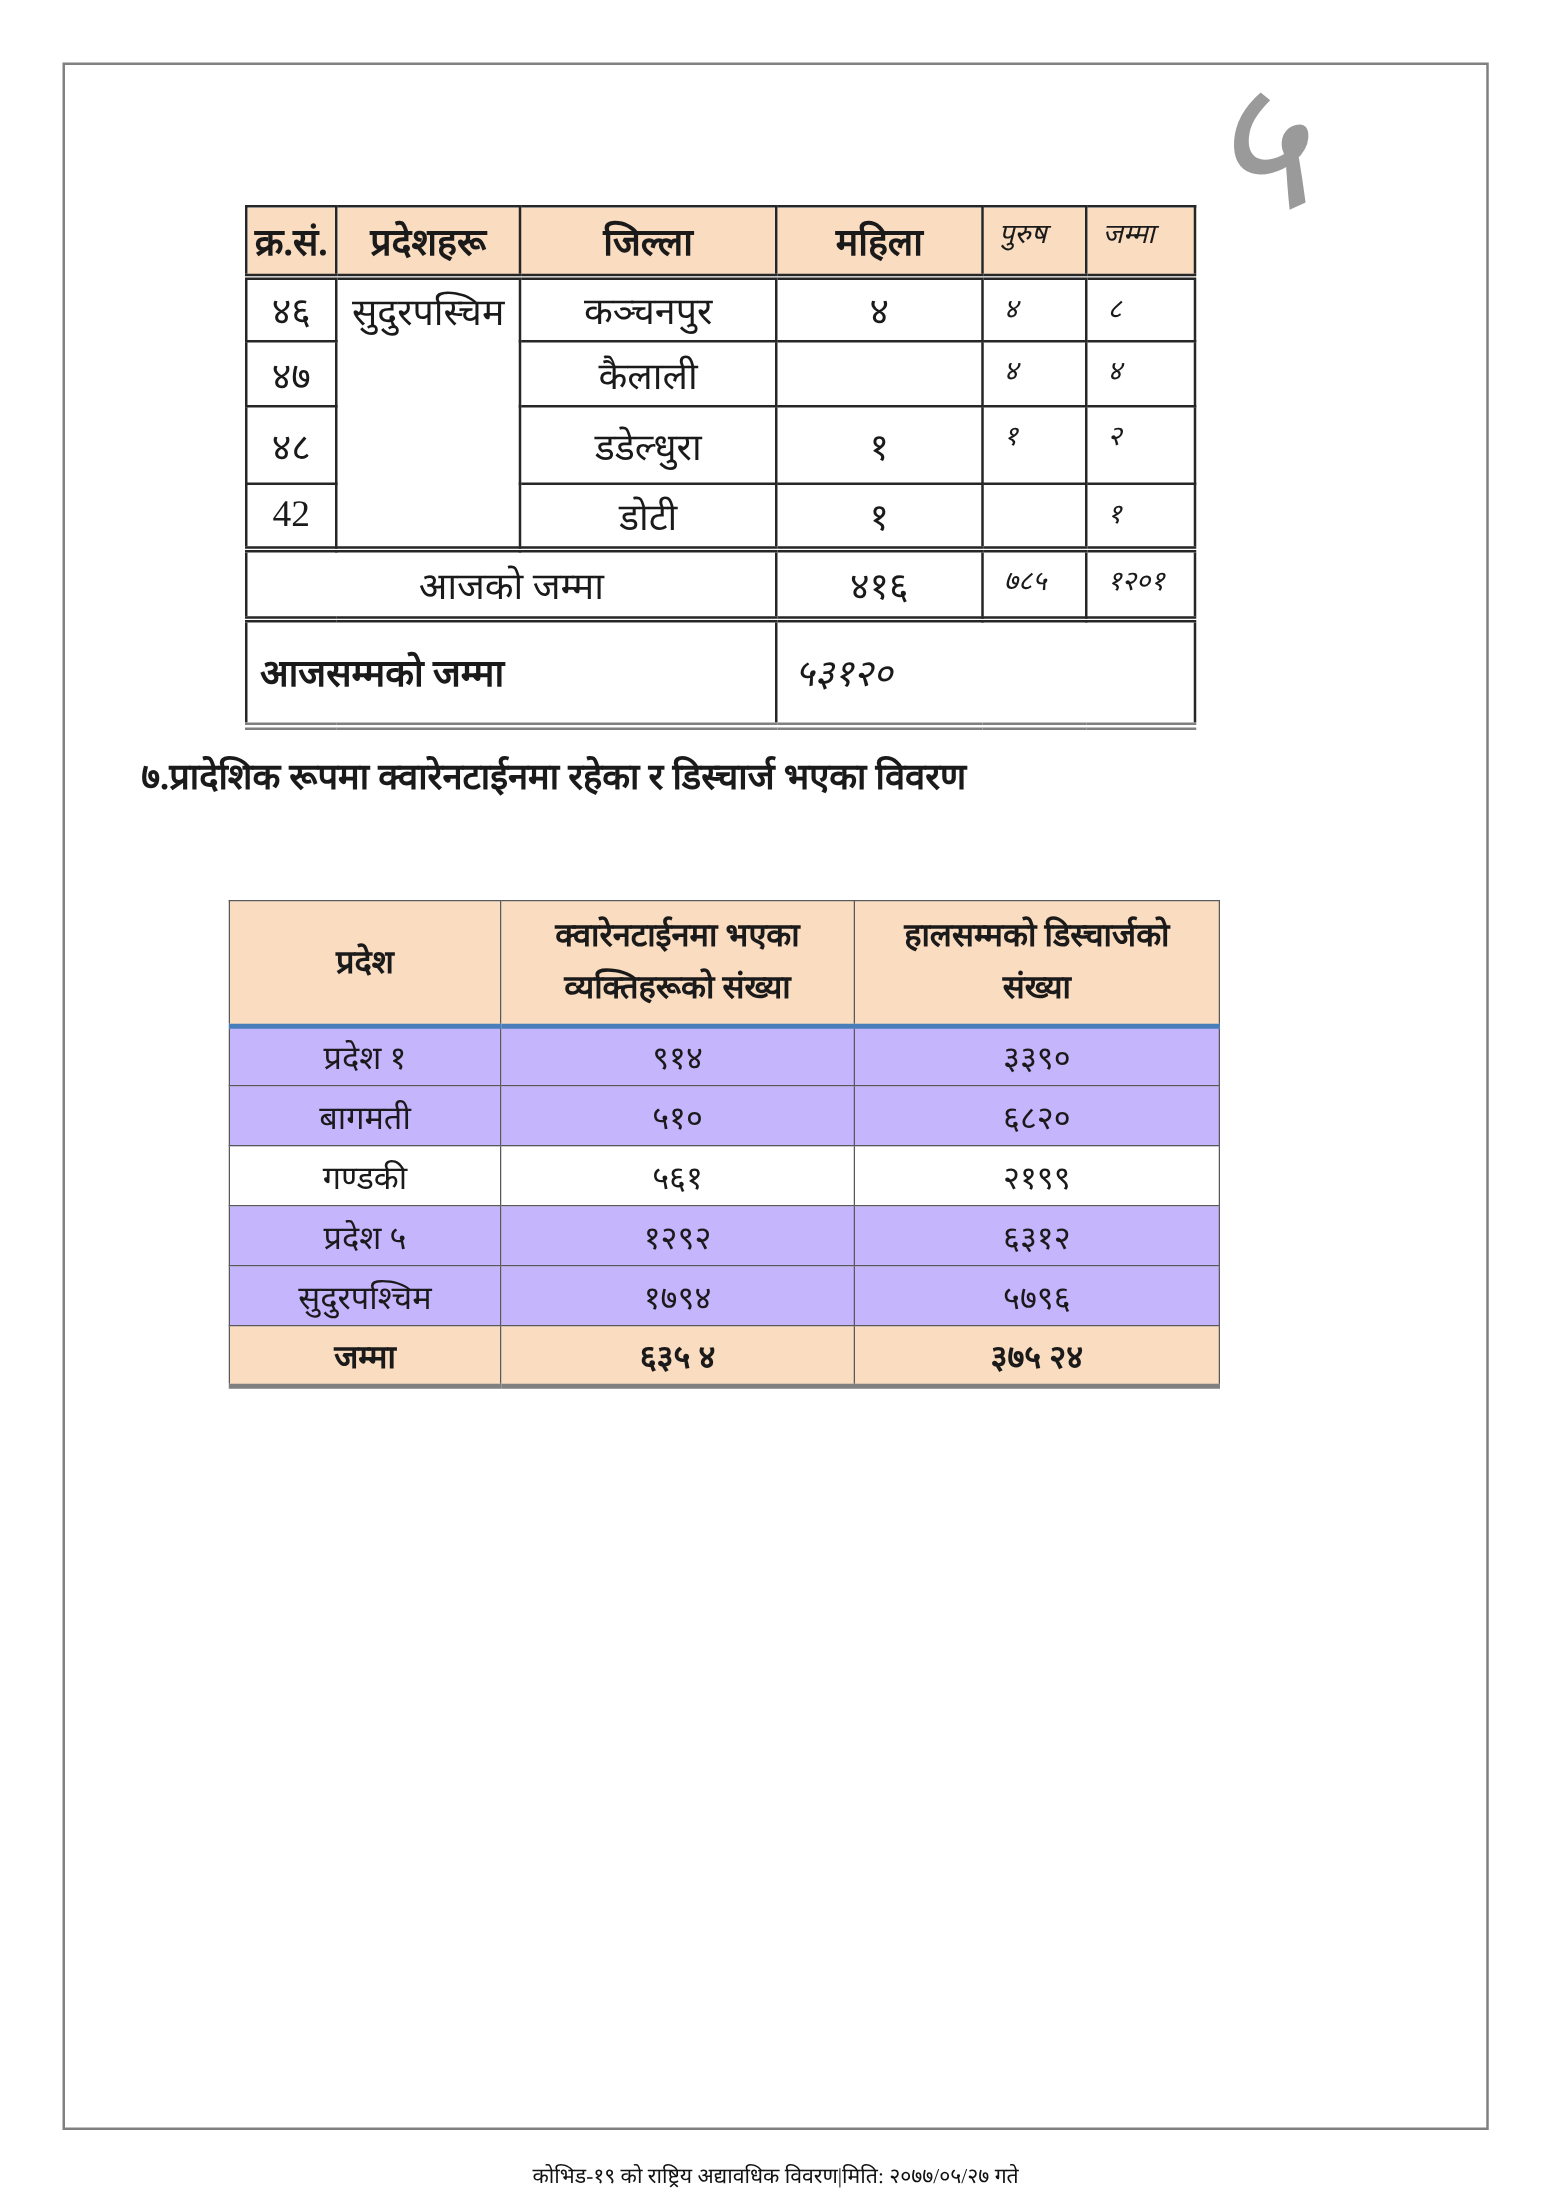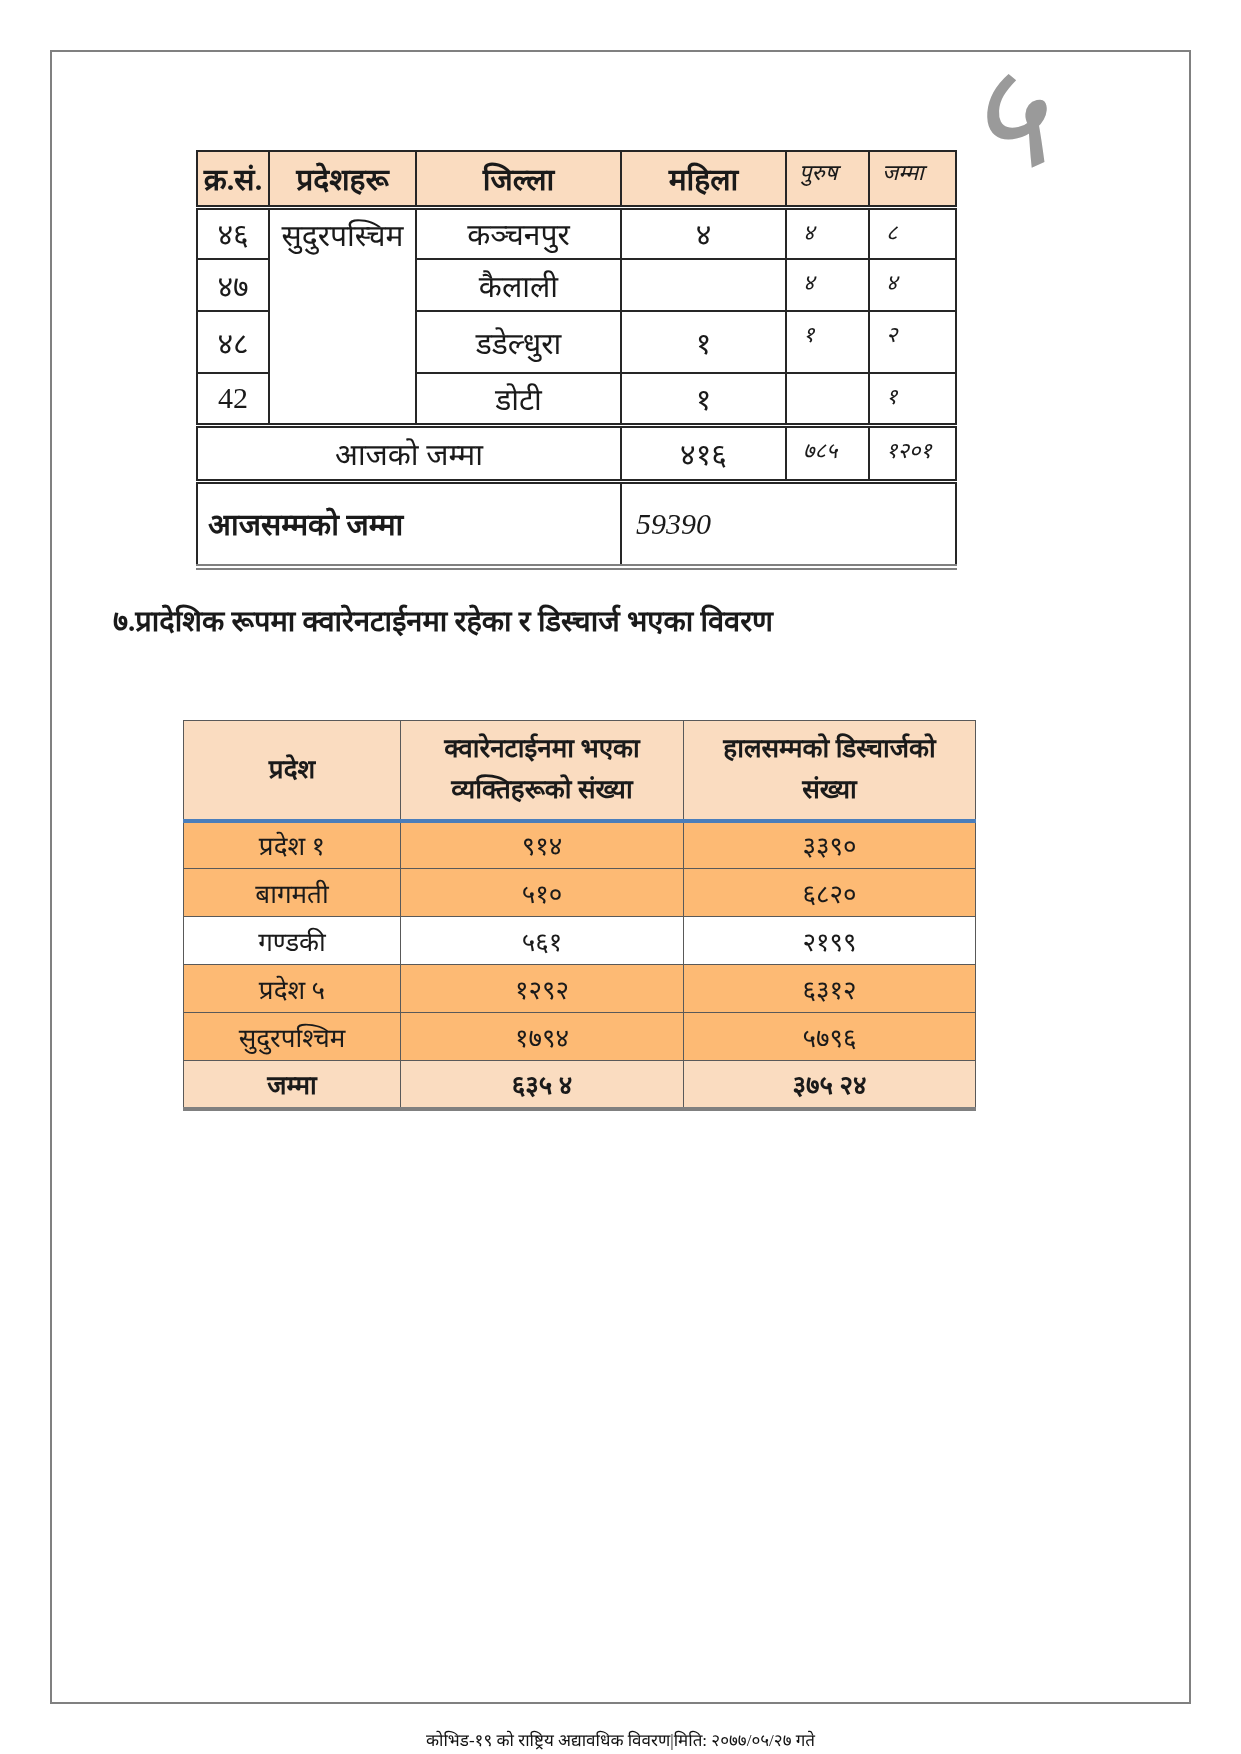--- a/index.html
+++ b/index.html
@@ -18,21 +18,21 @@
   }
   .pagenum {
     position:absolute; left:965px; top:45px;
     font-size:152px; line-height:1;
     color:#9a9a9a;
     transform:rotate(-14deg) skewX(-4deg);
     font-style:italic;
   }
   
   table { border-collapse:collapse; table-layout:fixed; }
-  .t1 { position:absolute; left:196px; top:150px; font-size:30px;padding-left:40px; }
+  .t1 { position:absolute; left:196px; top:164px; font-size:30px;padding-left:40px; }
   .t1 th, .t1 td { border:2px solid #262626; overflow:hidden; }
   .t1 thead th {
     background:#fadcc0; font-weight:bold; text-align:center;
     border-bottom:5px double #262626;
   }
   .t1 td { text-align:center; vertical-align:middle; }
   .t1 .province-cell { vertical-align:top; padding-top:4px; }
   .t1 th.hw-head {
     font-weight:normal; font-style:italic; font-size:22px;
     text-align:left; vertical-align:top; padding:4px 0 0 12px;
@@ -56,21 +56,21 @@
     font-size:29px; font-weight:bold; white-space:nowrap;
   }
   
   .t2 { position:absolute; left:183px; top:720px; font-size:26px; }
   .t2 th, .t2 td { border:1.5px solid #595959; text-align:center; vertical-align:middle; }
   .t2 thead th {
     background:#fadcc0; font-weight:bold;
     border-bottom:4px solid #4a7ebb;
     padding:6px 10px; line-height:1.55;
   }
-  .t2 tr.gray td { background:#fdba74; }
+  .t2 tr.gray td { background:#c4b5fd; }
   .t2 tr.total-row td { background:#fadcc0; font-weight:bold; border-bottom:4px solid #808080; }
   
   .footer {
     position:absolute; left:0; top:1728px; width:1241px;
     text-align:center; font-size:17px; color:#111;
   }
 </style>
 </head>
 <body>
 
@@ -128,21 +128,21 @@
       <td class="hw-cell">१</td>
     </tr>
     <tr class="today" style="height:56px">
       <td colspan="3">आजको जम्मा</td>
       <td>४१६</td>
       <td class="hw-cell">७८५</td>
       <td class="hw-cell">१२०१</td>
     </tr>
     <tr class="grand" style="height:86px">
       <td colspan="3" class="grand-label">आजसम्मको जम्मा</td>
-      <td colspan="3" class="grand-value">59390</td>
+      <td colspan="3" class="grand-value">५३१२०</td>
     </tr>
   </tbody>
 </table>
 
 <div class="section-heading">७.प्रादेशिक रूपमा क्वारेनटाईनमा रहेका र डिस्चार्ज भएका विवरण</div>
 
 <table class="t2">
   <colgroup>
     <col style="width:217px">
       <col style="width:283px">

